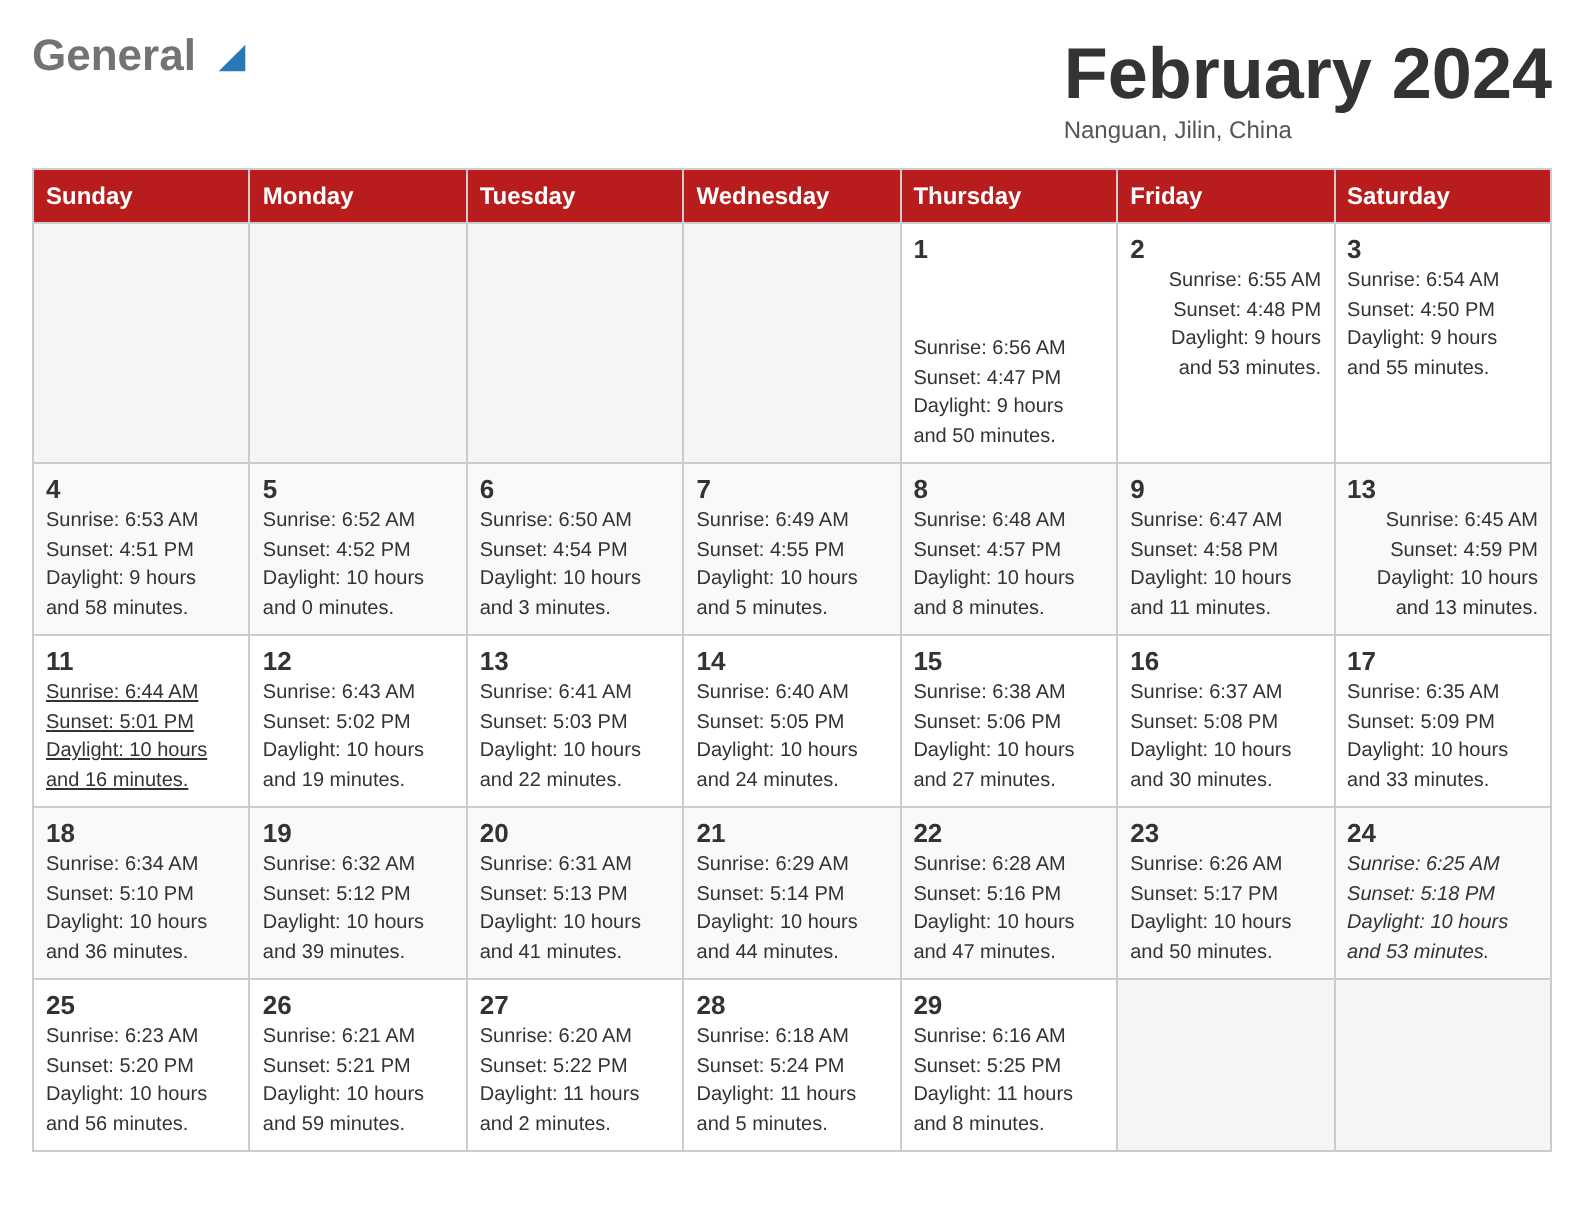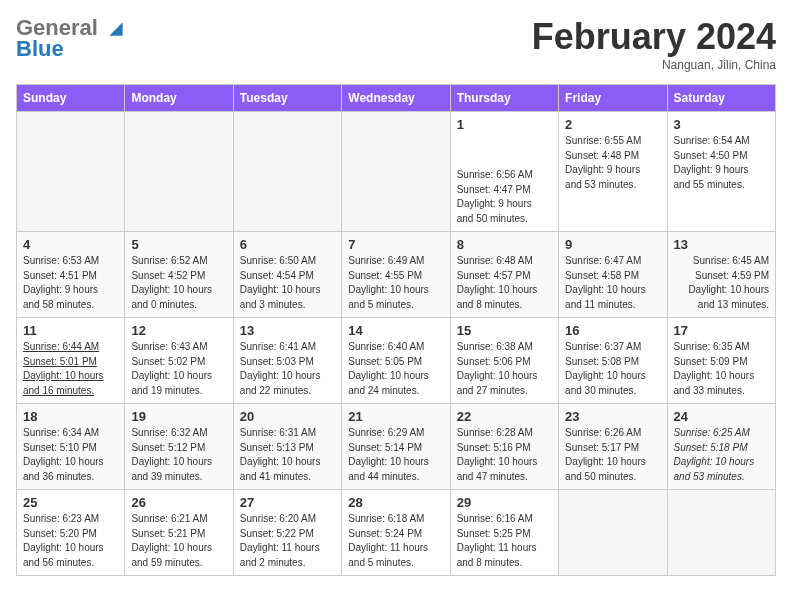--- a/index.html
+++ b/index.html
@@ -29,38 +29,38 @@
     .logo-text span {
       color: #737373;
     }
     .logo-icon {
       width: 20px;
       height: 20px;
       margin-left: 2px;
       margin-right: 0;
     }
     .title-block {
-      text-align: right;
+      text-align: left;
     }
     .month-title {
       font-size: 36px;
       font-weight: bold;
       color: #333;
     }
     .location {
       font-size: 12px;
       color: #555;
     }
     table {
       width: 100%;
       border-collapse: collapse;
       table-layout: fixed;
     }
     th {
-      background-color: #8b5cf6;
+      background-color: #b91c1c;
       color: #fff;
       font-size: 12px;
       font-weight: bold;
       text-align: left;
       padding: 6px 6px;
       border: 1px solid #ccc;
     }
     td {
       vertical-align: top;
       border: 1px solid #ccc;
@@ -99,21 +99,20 @@
     <div>
       <div style="display:flex;align-items:center;">
         <span class="logo-text">
           <span>General</span>
           
           <svg class="logo-icon" viewBox="0 0 24 24" style="display:inline-block;vertical-align:middle;">
             <polygon points="4,20 20,4 20,20" fill="#2979b8"></polygon>
           </svg>
         </span>
       </div>
-      <div style="font-size:22px;font-weight:bold;color:#2979b8;margin-top:-4px;">Blue</div>
     </div>
   </div>
   <div class="title-block">
     <div class="month-title">February 2024</div>
     <div class="location">Nanguan, Jilin, China</div>
   </div>
 </div>
 
 <table>
   <thead>
@@ -135,21 +134,21 @@
         <td class="empty"></td>
         <td>
           <span class="day-num">1</span>
           <div class="day-detail" style="white-space: pre-line; margin-top: 36px;">Sunrise: 6:56 AM
 Sunset: 4:47 PM
 Daylight: 9 hours
 and 50 minutes.</div>
         </td>
         <td>
           <span class="day-num">2</span>
-          <div class="day-detail" style="white-space: pre-line;">Sunrise: 6:55 AM
+          <div class="day-detail" style="white-space: pre-line; text-align: right;">Sunrise: 6:55 AM
 Sunset: 4:48 PM
 Daylight: 9 hours
 and 53 minutes.</div>
         </td>
         <td>
           <span class="day-num">3</span>
           <div class="day-detail" style="white-space: pre-line;">Sunrise: 6:54 AM
 Sunset: 4:50 PM
 Daylight: 9 hours
 and 55 minutes.</div>

